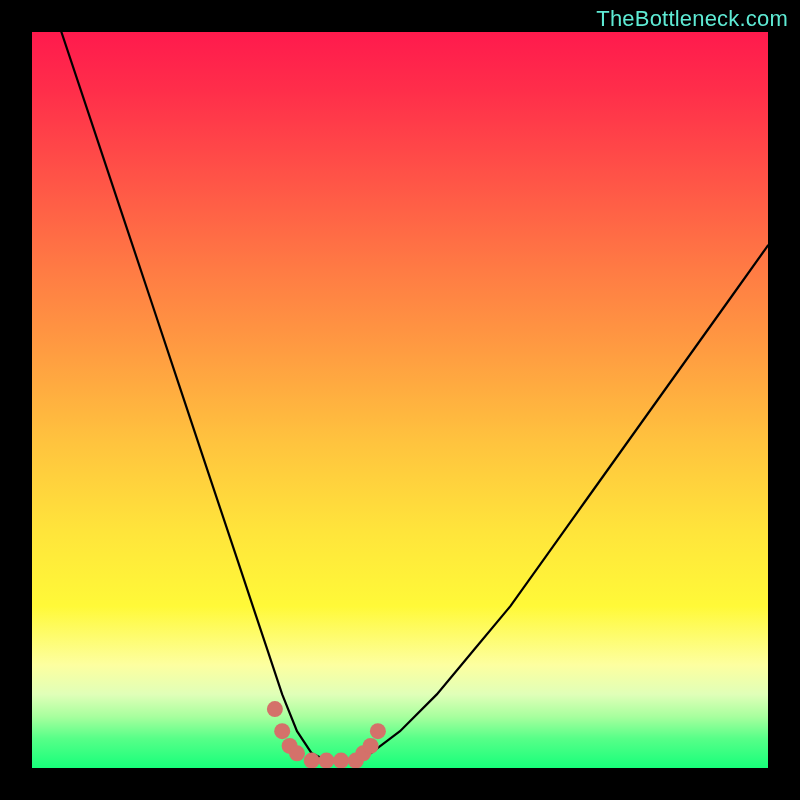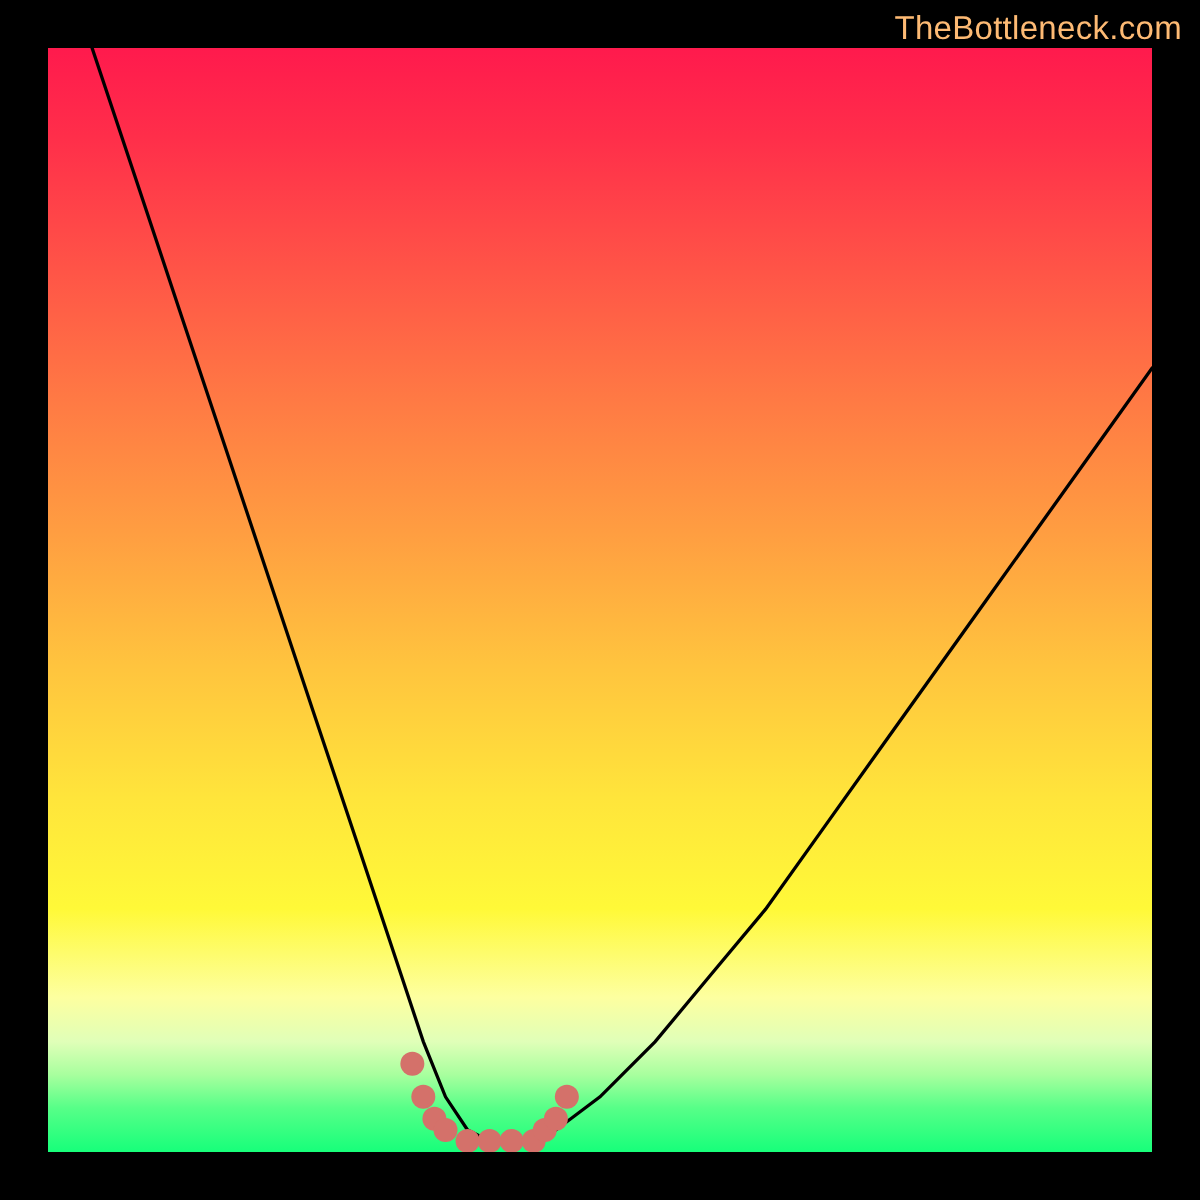--- a/index.html
+++ b/index.html
@@ -33,21 +33,21 @@
       #17ff7a 100%
     );
   }
   .watermark {
     position: absolute;
     top: 6px;
     right: 12px;
     font-family: Arial, Helvetica, sans-serif;
     font-size: 22px;
     font-weight: 500;
-    color: #fdba74;
+    color: #5eead4;
     letter-spacing: 0.2px;
   }
   svg.curve {
     position: absolute;
     left: 32px;
     top: 32px;
     width: 736px;
     height: 736px;
     pointer-events: none;
   }

